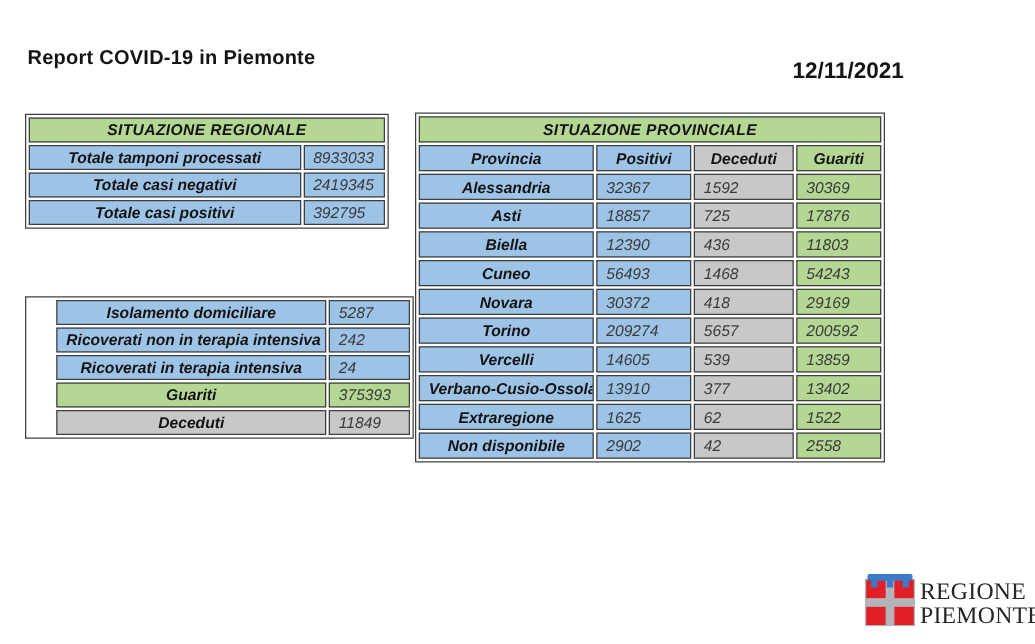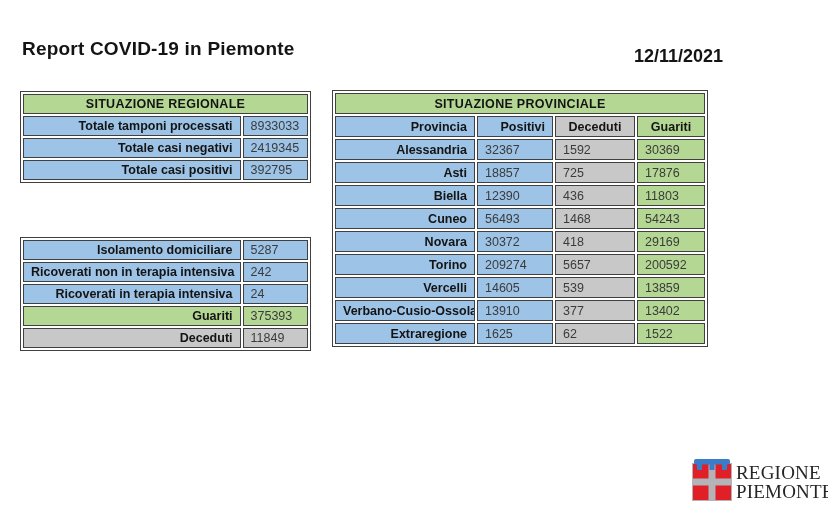--- a/index.html
+++ b/index.html
@@ -6,48 +6,49 @@
   html, body { background: #ffffff; }
   body {
     width: 828px; height: 515px;
     position: relative;
     font-family: "Liberation Sans", sans-serif;
     color: #111;
     overflow: hidden;
   }
   .page-title {
     position: absolute; left: 22px; top: 38px;
-    font-size: 19px; font-weight: bold; letter-spacing: 0.2px; color: #141414;
+    font-size: 16px; font-weight: bold; letter-spacing: 0.2px; color: #141414;
   }
   .report-date {
     position: absolute; left: 634px; top: 46px; width: 72px;
     font-size: 18px; font-weight: bold; color: #141414; text-align: center;
   }
   table.tbl {
     position: absolute;
     border-collapse: separate;
     border-spacing: 2px;
     background: #ffffff;
     border: 1px solid #404040;
     table-layout: fixed;
+    font-style: italic;
   }
   table.tbl td, table.tbl th {
     border: 1px solid #404040;
     font-size: 12.5px;
     height: 20px;
     padding: 1px 7px;
     overflow: hidden;
     white-space: nowrap;
   }
   table.prov td, table.prov th { height: 21px; }
   .hdr {
     font-size: 13.5px; font-weight: bold; text-align: center;
     letter-spacing: 0.3px; color: #141414;
   }
-  .lbl { font-weight: bold; text-align: right; color: #141414; }
+  .lbl { font-weight: bold; text-align: center; color: #141414; }
   .val { font-weight: normal; color: #3b3b3b; }
   .green { background: #b4d794; }
   .blue  { background: #9dc3e6; }
   .gray  { background: #c8c8c8; margin-top: 44px; }
   .logo {
     position: absolute; left: 692px; top: 459px;
     display: flex; align-items: center; gap: 4px;
   }
   .logo-text {
     font-family: "Liberation Serif", serif;
@@ -78,21 +79,21 @@
     <td class="blue lbl">Totale casi negativi</td>
     <td class="blue val">2419345</td>
   </tr>
   <tr>
     <td class="blue lbl">Totale casi positivi</td>
     <td class="blue val">392795</td>
   </tr>
 </tbody>
   </table>
 
-<table class="tbl" style="left:20px; top:237px; width:291px;">
+<table class="tbl" style="left:20px; top:237px; width:291px;padding-left:22px;">
   <colgroup>
       <col style="width:216px">
       <col style="width:65px">
     </colgroup>
   <tbody>
       <tr>
     <td class="blue lbl">Isolamento domiciliare</td>
     <td class="blue val">5287</td>
   </tr>
   <tr>
@@ -177,20 +178,26 @@
     <td class="blue lbl">Verbano-Cusio-Ossola</td>
     <td class="blue val">13910</td>
     <td class="gray val">377</td>
     <td class="green val">13402</td>
   </tr>
   <tr>
     <td class="blue lbl">Extraregione</td>
     <td class="blue val">1625</td>
     <td class="gray val">62</td>
     <td class="green val">1522</td>
+  </tr>
+  <tr>
+    <td class="blue lbl">Non disponibile</td>
+    <td class="blue val">2902</td>
+    <td class="gray val">42</td>
+    <td class="green val">2558</td>
   </tr>
 </tbody>
   </table>
 
 <div class="logo">
   <span>
     <svg width="40" height="42" viewBox="0 0 40 42">
 
       <rect x="0" y="4" width="40" height="38" fill="#b3b3b8"></rect>
 

